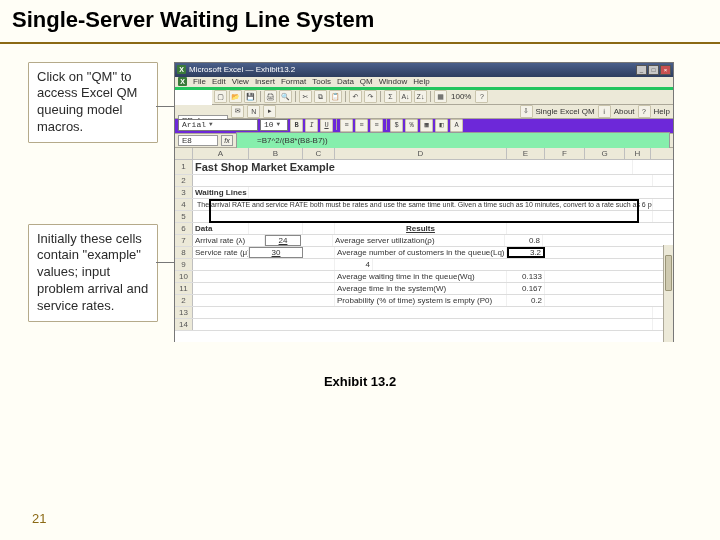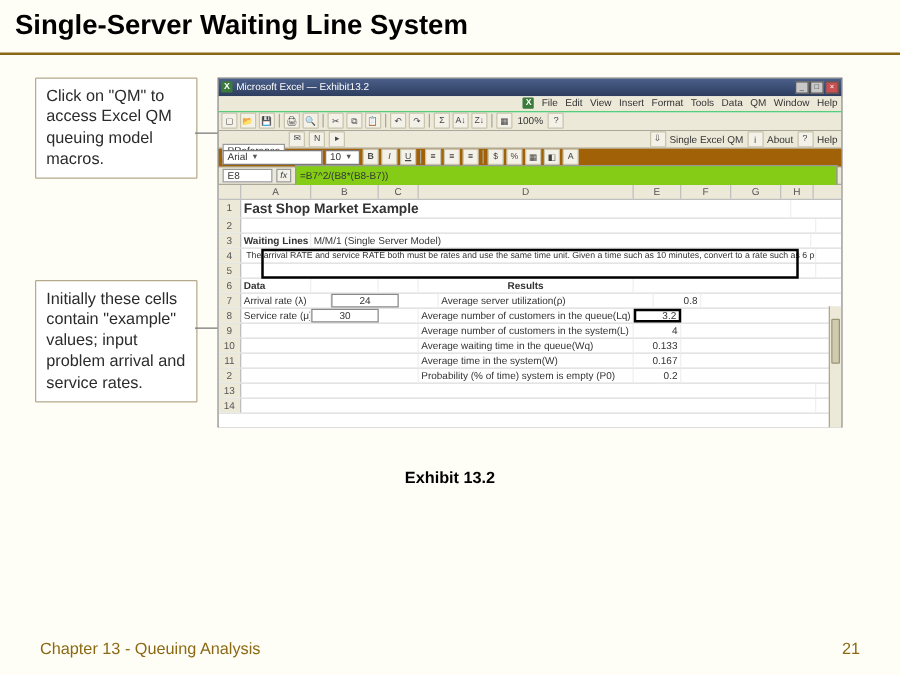--- a/index.html
+++ b/index.html
@@ -75,75 +75,75 @@
     font-size: 8px;
   }
   .ew-titlebar .tleft { display:flex; align-items:center; gap:3px; }
   .xicon { width:9px;height:9px;background:#3a7a3a;color:#fff;display:flex;align-items:center;justify-content:center;font-size:7px;font-weight:bold;border-radius:1px; }
   .winbtns { display:flex; gap:1px; }
   .winbtn { width:11px;height:10px;background:#c8c8c8;border:1px solid #555;display:flex;align-items:center;justify-content:center;font-size:6px;color:#333; }
   .winbtn.close{background:#c85050;color:#fff;}
   .ew-menubar {
     height: 13px;
     background: #ece9d8;
-    border-bottom:1px solid #22c55e;
+    border-bottom:3px solid #22c55e;
     display:flex;
     align-items:center;
     padding:4px 3px;
     gap:6px;
     font-size:8px;
-    justify-content:flex-end;
   }
   .ew-toolbar {
     height: 15px;
     background:#ece9d8;
     border-bottom:1px solid #aca899;
     display:flex;
     align-items:center;
     padding:0 2px;
     gap:2px;
+    margin-left:37px;
   }
   .tbtn { width:13px;height:13px;background:#f4f2e8;border:1px solid #c9c4ac;border-radius:1px;display:flex;align-items:center;justify-content:center;font-size:7px;color:#444; }
   .tsep { width:1px;height:11px;background:#aca899;margin:0 1px; }
   .ew-toolbar .txt { font-size:8px; padding:0 2px; }
   .ew-refrow {
     height:14px;background:#ece9d8;border-bottom:1px solid #aca899;
     display:flex;align-items:center;padding:0 3px;gap:3px;font-size:8px;
   }
   .pref { background:#fff;border:1px solid #999;padding:0 3px;height:11px;display:flex;align-items:center;margin-top:19px; }
   .ew-fontrow {
-    height:15px;background:#a16207;border-bottom:1px solid #aca899;
-    display:flex;align-items:center;padding:0 3px;gap:2px;font-size:8px;
+    height:15px;background:#6d28d9;border-bottom:1px solid #aca899;
+    display:flex;padding:0 3px;gap:2px;font-size:8px;font-family:Liberation Mono, monospace;
   }
   .combo { background:#fff;border:1px solid #7a7a7a;height:12px;display:flex;align-items:center;padding:0 3px;gap:3px; }
   .combo .dd { font-size:6px;color:#555; }
   .ew-formulabar {
     height:14px;background:#ece9d8;border-bottom:1px solid #aca899;
     display:flex;align-items:center;gap:3px;padding:0 3px;font-size:8px;
   }
   .cellref { width:40px;background:#fff;border:1px solid #999;height:11px;display:flex;align-items:center;padding:0 3px; }
   .fxbtn { width:12px;height:11px;background:#f4f2e8;border:1px solid #999;display:flex;align-items:center;justify-content:center;font-style:italic;font-size:7px; }
-  .formula { flex:1;background:#84cc16;border:1px solid #999;height:17px;display:flex;align-items:center;padding:0 3px; }
+  .formula { flex:1;background:#86efac;border:1px solid #999;height:17px;display:flex;align-items:center;padding:0 20px; }
   .sheet {
     position:relative;
     background:#fff;
     height:194px;
     overflow:hidden;
   }
   .colheaders {
     display:flex;height:12px;border-bottom:1px solid #bfbfbf;background:#ece9d8;font-size:8px;
   }
   .rowhdr-space{width:18px;border-right:1px solid #bfbfbf;}
   .colh{flex:0 0 auto;border-right:1px solid #bfbfbf;display:flex;align-items:center;justify-content:center;color:#555;}
   .colA{width:56px;} .colB{width:54px;} .colC{width:32px;} .colD{width:172px;} .colE{width:38px;} .colF{width:40px;} .colG{width:40px;} .colH{width:26px;}
   .srow { display:flex;height:12px;border-bottom:1px solid #dcdcdc;font-size:8px; }
   .rowhdr{width:18px;background:#ece9d8;border-right:1px solid #bfbfbf;display:flex;align-items:center;justify-content:center;color:#555;}
   .cell{border-right:1px solid #f0f0f0;padding:0 2px;display:flex;align-items:center;overflow:hidden;white-space:nowrap;}
   .bold{font-weight:bold;}
-  .center{justify-content:center;}
+  .center{justify-content:center;text-decoration:underline;}
   .right{justify-content:flex-end;}
   .thickbox{position:absolute;border:2px solid #000;background:transparent;}
   .scroll-v{position:absolute;right:0;top:97px;bottom:0;width:10px;background:#ece9d8;border-left:1px solid #aca899;}
   .scroll-v .thumb{position:absolute;left:1px;right:1px;top:10px;height:36px;background:#cfcab0;border:1px solid #9a9577;border-radius:1px;}
   .caption {
     text-align: center;
     font-size: 13px;
     font-weight: bold;
     margin-top: 22px;
     color: #000;
@@ -297,21 +297,20 @@
         <div class="rowhdr">1</div>
         <div class="cell bold" style="width:440px;font-size:11px">Fast Shop Market Example</div>
       </div>
       <div class="srow">
         <div class="rowhdr">2</div>
         <div class="cell" style="width:460px"></div>
       </div>
       <div class="srow">
         <div class="rowhdr">3</div>
         <div class="cell bold colA" style="width:56px">Waiting Lines</div>
-        <div class="cell" style="width:400px">M/M/1 (Single Server Model)</div>
       </div>
 
       <div class="thickbox" style="left:34px;top:51px;width:430px;height:24px;"></div>
       <div class="srow" style="height:12px">
         <div class="rowhdr">4</div>
         <div class="cell" style="width:460px;font-size:7px;padding-left:4px">The arrival RATE and service RATE both must be rates and use the same time unit. Given a time such as 10 minutes, convert to a rate such as 6 per hour.</div>
       </div>
       <div class="srow">
         <div class="rowhdr">5</div>
         <div class="cell" style="width:460px"></div>
@@ -321,37 +320,36 @@
         <div class="rowhdr">6</div>
         <div class="cell bold" style="width:56px">Data</div>
         <div class="cell" style="width:54px"></div>
         <div class="cell" style="width:32px"></div>
         <div class="cell bold center" style="width:172px">Results</div>
       </div>
 
       <div class="srow">
         <div class="rowhdr">7</div>
         <div class="cell" style="width:72px">Arrival rate (λ)</div>
-        <div class="cell center" style="width:54px;border:1px solid #888">24</div>
+        <div class="cell center" style="width:36px;border:1px solid #888">24</div>
         <div class="cell" style="width:32px"></div>
         <div class="cell" style="width:172px">Average server utilization(ρ)</div>
         <div class="cell right" style="width:38px">0.8</div>
       </div>
       <div class="srow">
         <div class="rowhdr">8</div>
         <div class="cell" style="width:56px">Service rate (μ)</div>
         <div class="cell center" style="width:54px;border:1px solid #888">30</div>
         <div class="cell" style="width:32px"></div>
         <div class="cell" style="width:172px">Average number of customers in the queue(Lq)</div>
         <div class="cell right" style="width:38px;border:2px solid #000">3.2</div>
       </div>
       <div class="srow">
         <div class="rowhdr">9</div>
         <div class="cell" style="width:142px"></div>
-        <div class="cell" style="width:172px">Average number of customers in the system(L)</div>
         <div class="cell right" style="width:38px">4</div>
       </div>
       <div class="srow">
         <div class="rowhdr">10</div>
         <div class="cell" style="width:142px"></div>
         <div class="cell" style="width:172px">Average waiting time in the queue(Wq)</div>
         <div class="cell right" style="width:38px">0.133</div>
       </div>
       <div class="srow">
         <div class="rowhdr">11</div>
@@ -377,15 +375,14 @@
       <div class="scroll-v">
         <div class="thumb"></div>
       </div>
     </div>
   </div>
 </div>
 
 <div class="caption">Exhibit 13.2</div>
 
 <div class="footer">
-  <span>Chapter 13 - Queuing Analysis</span>
   <span>21</span>
 </div>
 
 </body></html>

